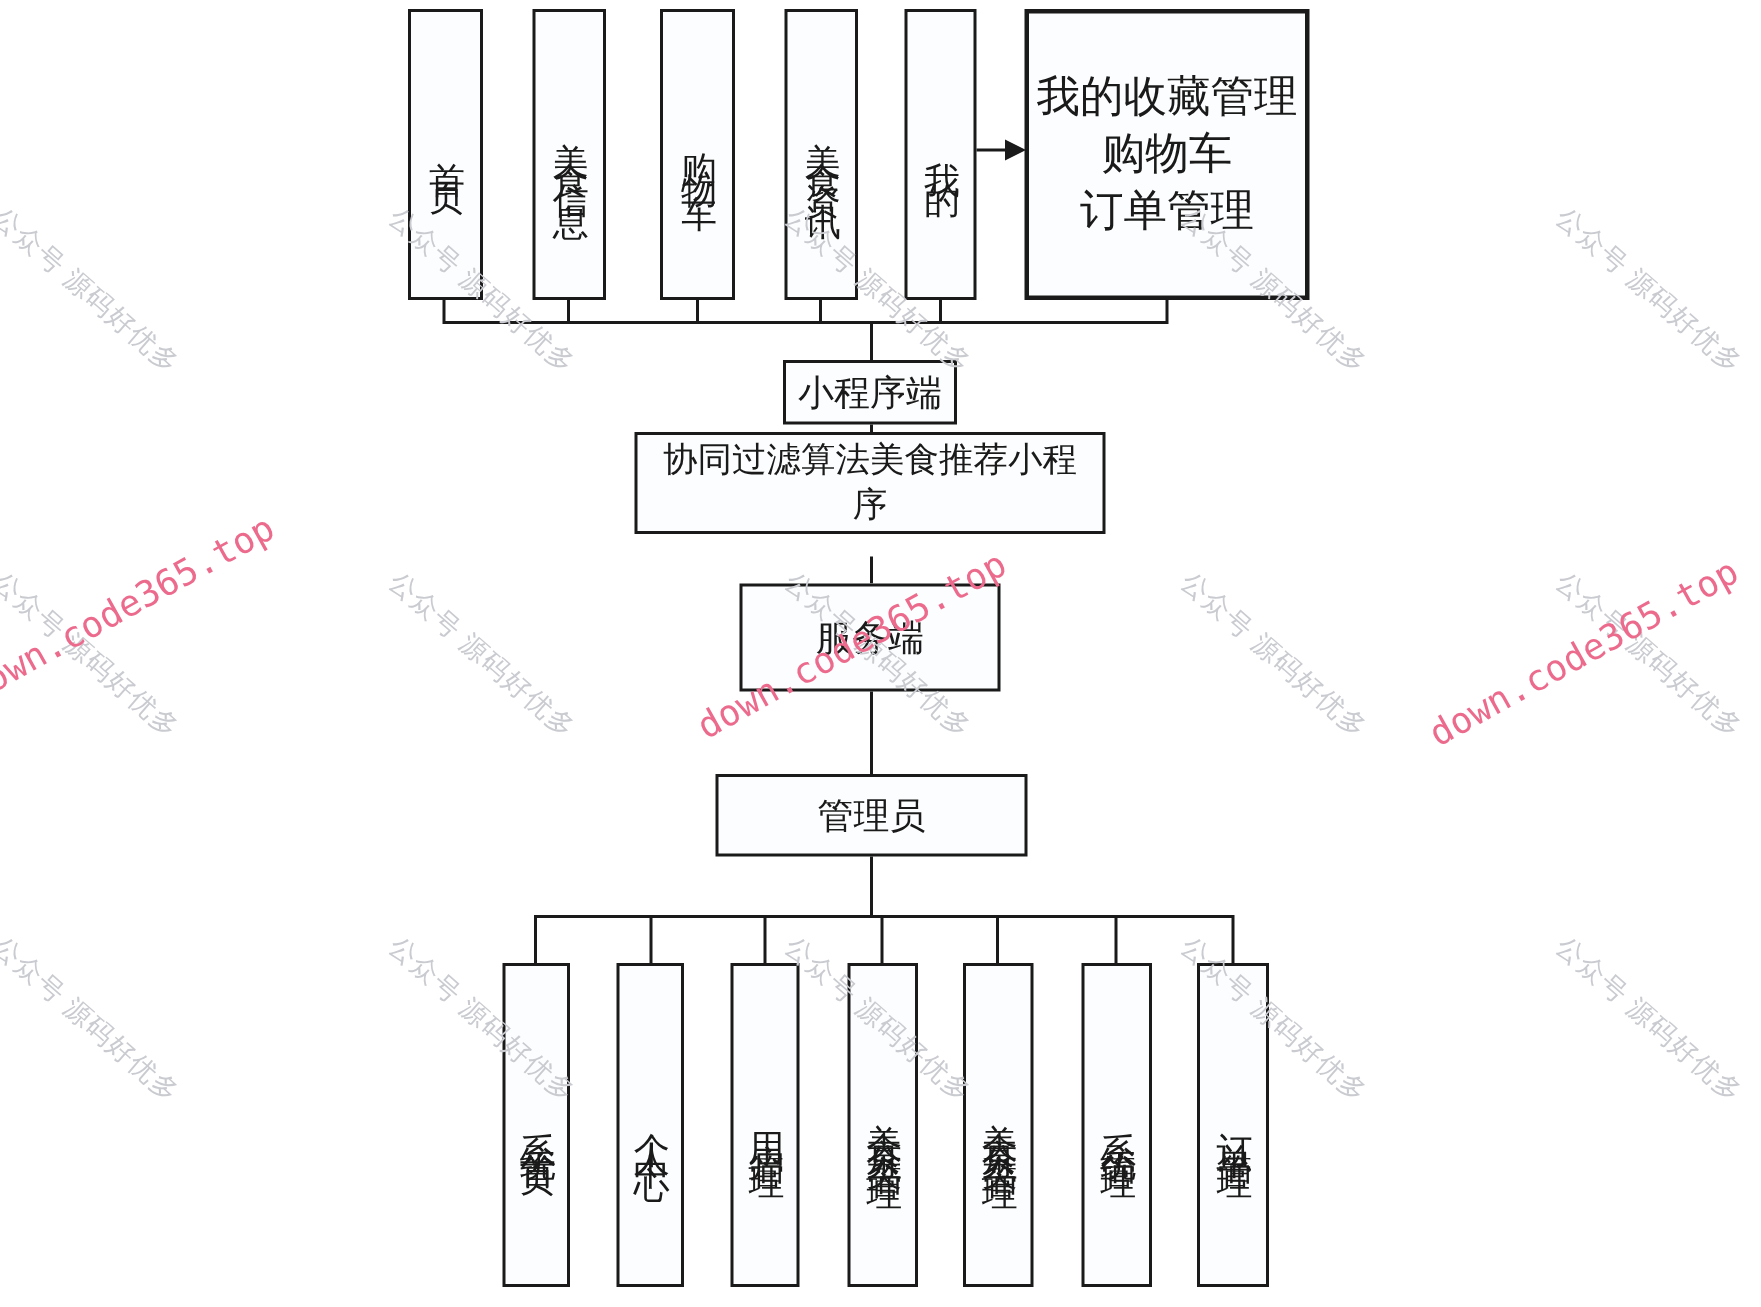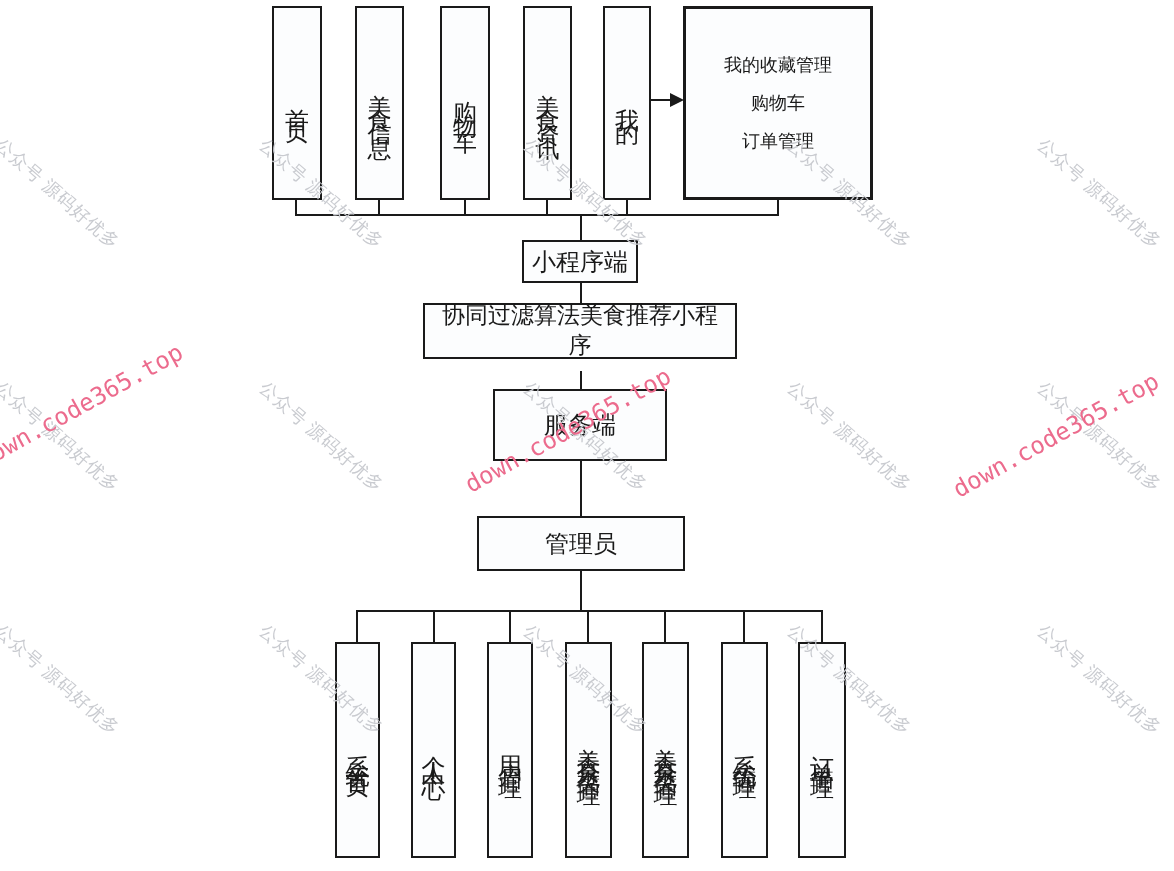--- a/index.html
+++ b/index.html
@@ -14,21 +14,21 @@
   }
   .box.thick{border-width:3px;}
   
   .vt{writing-mode:vertical-lr;text-orientation:upright;font-size:24px;line-height:1;margin:auto;}
   .vt-top{letter-spacing:14px;}
   .vt-bot{letter-spacing:7px;}
   
   .hl{font-size:24px;text-align:center;width:100%;}
   .title-label{font-size:23px;line-height:30px;word-break:break-all;padding:0 9px;}
   .sub-lines{display:flex;flex-direction:column;justify-content:center;width:100%;}
-  .sub-line{height:38px;display:flex;align-items:center;justify-content:center;font-size:18px;}
+  .sub-line{height:38px;display:flex;align-items:center;justify-content:center;font-size:29px;}
   
   .lh{position:absolute;height:2px;background:var(--ink,#1a1a1a);}
   .lv{position:absolute;width:2px;background:var(--ink,#1a1a1a);}
   .arrowhead{
     position:absolute;width:0;height:0;
     border-left:14px solid var(--ink,#1a1a1a);
     border-top:7px solid transparent;border-bottom:7px solid transparent;
   }
   
   .wm{position:absolute;white-space:nowrap;pointer-events:none;z-index:5;}
@@ -82,21 +82,21 @@
   <div class="lv" style="left:777px;top:200px;height:14px"></div>
   <div class="lh" style="left:295px;top:214px;width:484px"></div>
   <div class="lv" style="left:580px;top:216px;height:24px"></div>
 
   <div class="box" style="left:522px;top:240px;width:116px;height:43px">
     <div class="hl">小程序端</div>
   </div>
 
   <div class="lv" style="left:580px;top:283px;height:20px"></div>
 
-  <div class="box" style="left:423px;top:303px;width:314px;height:56px">
+  <div class="box" style="left:423px;top:288px;width:314px;height:68px">
     <div class="hl title-label">协同过滤算法美食推荐小程序</div>
   </div>
 
   <div class="lv" style="left:580px;top:371px;height:18px"></div>
 
   <div class="box" style="left:493px;top:389px;width:174px;height:72px">
     <div class="hl">服务端</div>
   </div>
 
   <div class="lv" style="left:580px;top:461px;height:55px"></div>

